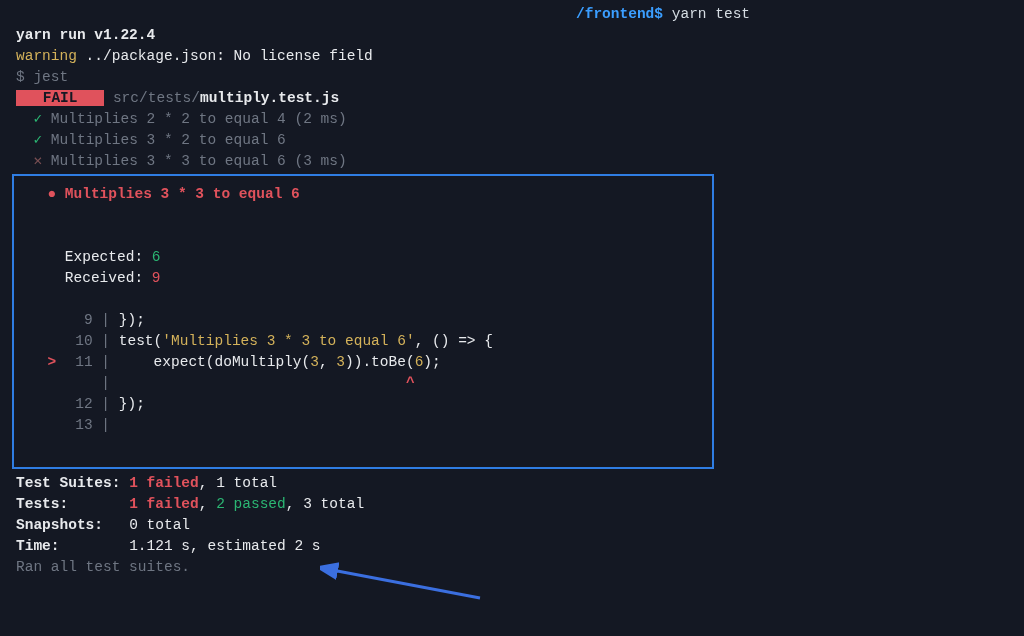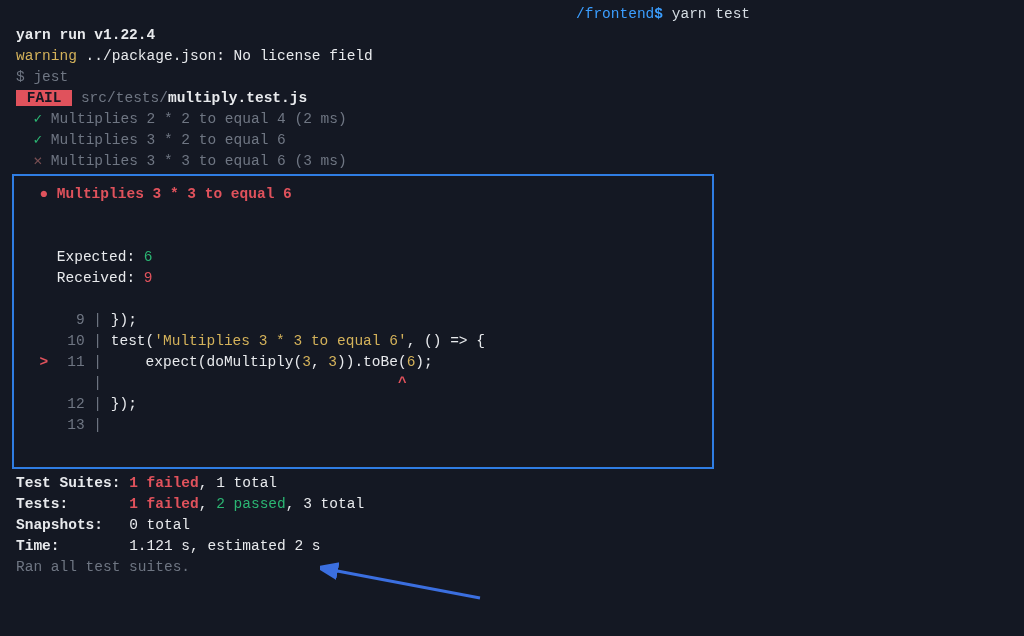--- a/index.html
+++ b/index.html
@@ -9,43 +9,43 @@
       font-family: 'Menlo', 'Consolas', 'Courier New', monospace;
       font-size: 14.5px;
       line-height: 1.45;
       width: 1024px;
       height: 636px;
       overflow: hidden;
       padding: 4px 0 0 16px;
       position: relative;
     }
     .line { white-space: pre; }
-    .prompt-path { color: #3b9eff; font-weight: normal; }
+    .prompt-path { color: #3b9eff; font-weight: bold; }
     .prompt-dollar { color: #3b9eff; font-weight: bold; }
     .cmd { color: #d6dde3; }
     .bold { font-weight: bold; color: #e8eaed; }
     .white { color: #e8eaed; }
     .dim { color: #6f7683; }
     .yellow { color: #d4b25a; margin-top: 24px; }
     .green { color: #2bb673; }
     .green-check { color: #2bb673; }
     .red { color: #e0525c; }
     .red-x { color: #7a4f53; }
     .red-bold { color: #e0525c; font-weight: bold; }
     .cyan { color: #2bb3c0; }
     .fail-badge {
       background: #e0525c;
       color: #141823;
       font-weight: bold;
-      padding: 0 2px;
+      padding: 0 18px;
     }
     .hl-box {
       border: 2px solid #2f7de3;
       margin: 2px 0 4px -4px;
-      padding: 8px 4px 10px 8px;
+      padding: 8px 4px 10px 16px;
       width: 702px;
     }
     .bullet { color: #e0525c; }
     .ln { color: #6f7683; display:inline-block; text-align:right; width: 3.2ch; }
     .pipe { color: #6f7683; }
     .caret-red { color: #e0525c; font-weight: bold; }
     .red-gt { color: #e0525c; font-weight: bold; }
     .arrow {
       position: absolute;
       left: 320px;

